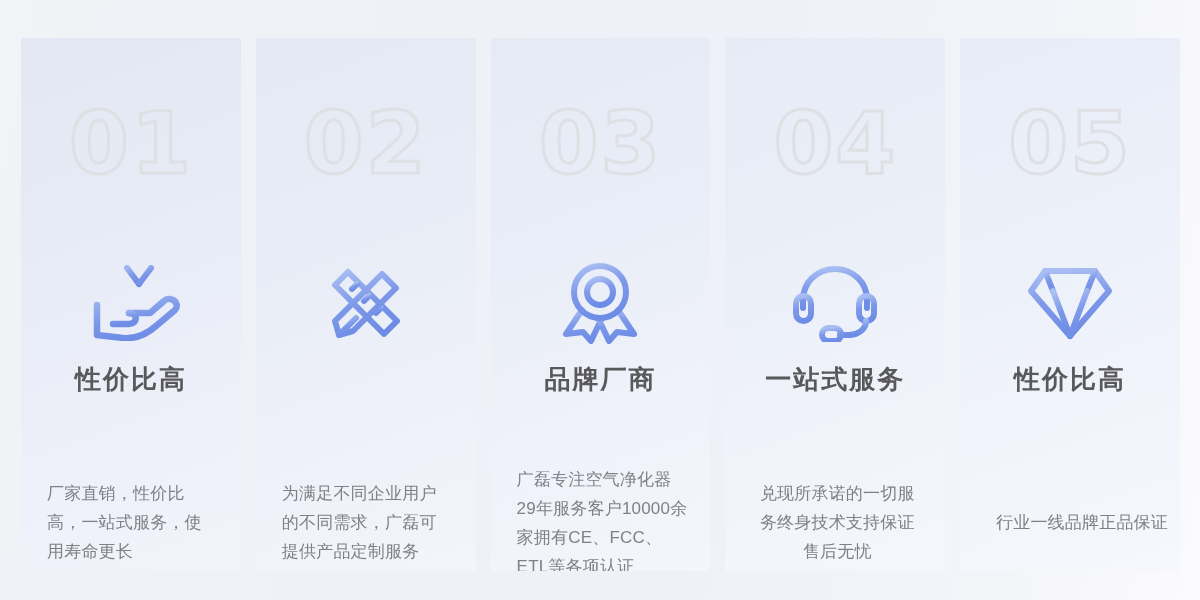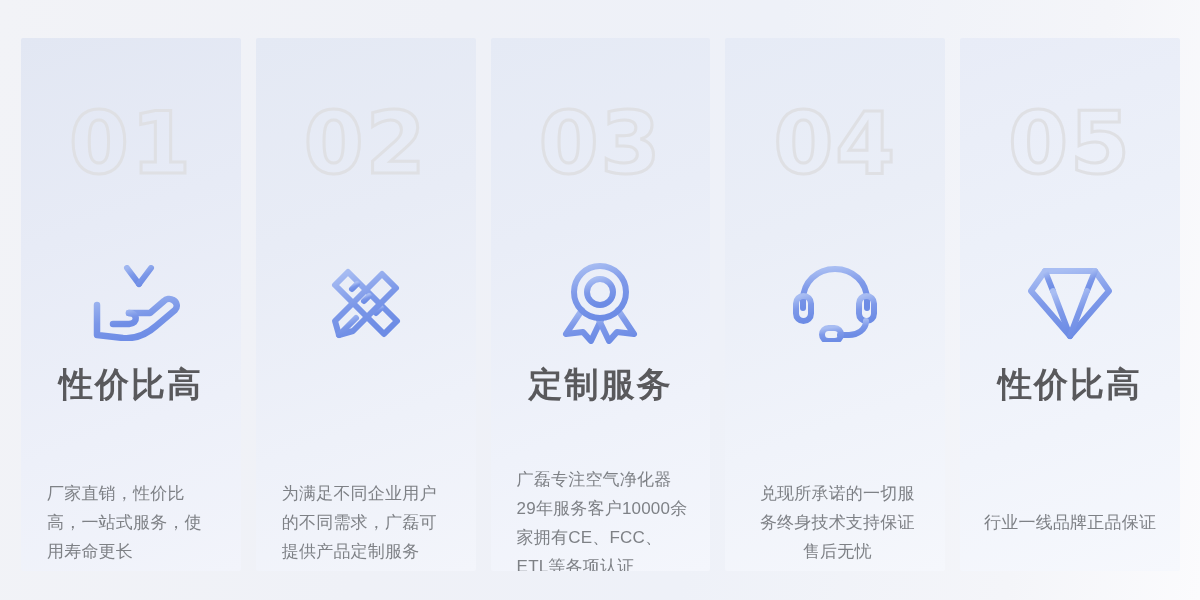--- a/index.html
+++ b/index.html
@@ -71,42 +71,42 @@
     height: 86px;
   }
   .card-icon svg { display: block; }
 
   .card-title {
     position: absolute;
     top: 325px;
     left: 0;
     right: 0;
     text-align: center;
-    font-size: 34px;
+    font-size: 26px;
     font-weight: 700;
     letter-spacing: 2px;
     color: #59595c;
     line-height: 1.25;
   }
 
   .card-desc {
     position: absolute;
     top: 441px;
     left: 26px;
     right: 22px;
     font-size: 17px;
     line-height: 29px;
     color: #7e8186;
     letter-spacing: 0.2px;
     text-align: left;
   }
 
   
   .feature-card.c5 .card-desc {
-    text-align: center;
+    text-align: right;
     top: 470px;
     left: 12px;
     right: 12px;
   }
 
   
   .feature-card.c3 .card-desc { top: 427px; }
   .feature-card.c4 .card-desc { top: 441px; text-align: center; }
 </style>
 </head>
@@ -185,21 +185,21 @@
 
           <path d="M24 48 L8 72 L25 70 L33 79 L43 58"></path>
           <path d="M60 48 L76 72 L59 70 L51 79 L41 58"></path>
 
           <circle cx="42" cy="30" r="26"></circle>
 
           <circle cx="42" cy="30" r="13"></circle>
         </g>
       </svg>
     </div>
-    <div class="card-title">定制服务</div>
+    <div class="card-title">品牌厂商</div>
     <div class="card-desc">广磊专注空气净化器29年服务客户10000余家拥有CE、FCC、ETL等各项认证</div>
   </div>
 
   <div class="feature-card c4">
     <div class="card-number">04</div>
     <div class="card-icon">
       <svg width="84" height="78" viewBox="0 0 84 78" fill="none">
         <defs>
           <linearGradient id="g4" x1="0.3" y1="0" x2="0.5" y2="1">
             <stop offset="0%" stop-color="#a8bdf2"></stop>
@@ -214,20 +214,21 @@
           <rect x="3" y="32" width="15" height="25" rx="7.5"></rect>
 
           <rect x="66" y="32" width="15" height="25" rx="7.5"></rect>
 
           <path d="M73 57 C73 66 64 71 56 71 L47 71"></path>
 
           <rect x="29" y="64" width="19" height="13" rx="6.5"></rect>
         </g>
       </svg>
     </div>
+    <div class="card-title">一站式服务</div>
     <div class="card-desc">兑现所承诺的一切服务终身技术支持保证售后无忧</div>
   </div>
 
   <div class="feature-card c5">
     <div class="card-number">05</div>
     <div class="card-icon">
       <svg width="86" height="74" viewBox="0 0 86 74" fill="none">
         <defs>
           <linearGradient id="g5" x1="0.3" y1="0" x2="0.5" y2="1">
             <stop offset="0%" stop-color="#a9bef3"></stop>

